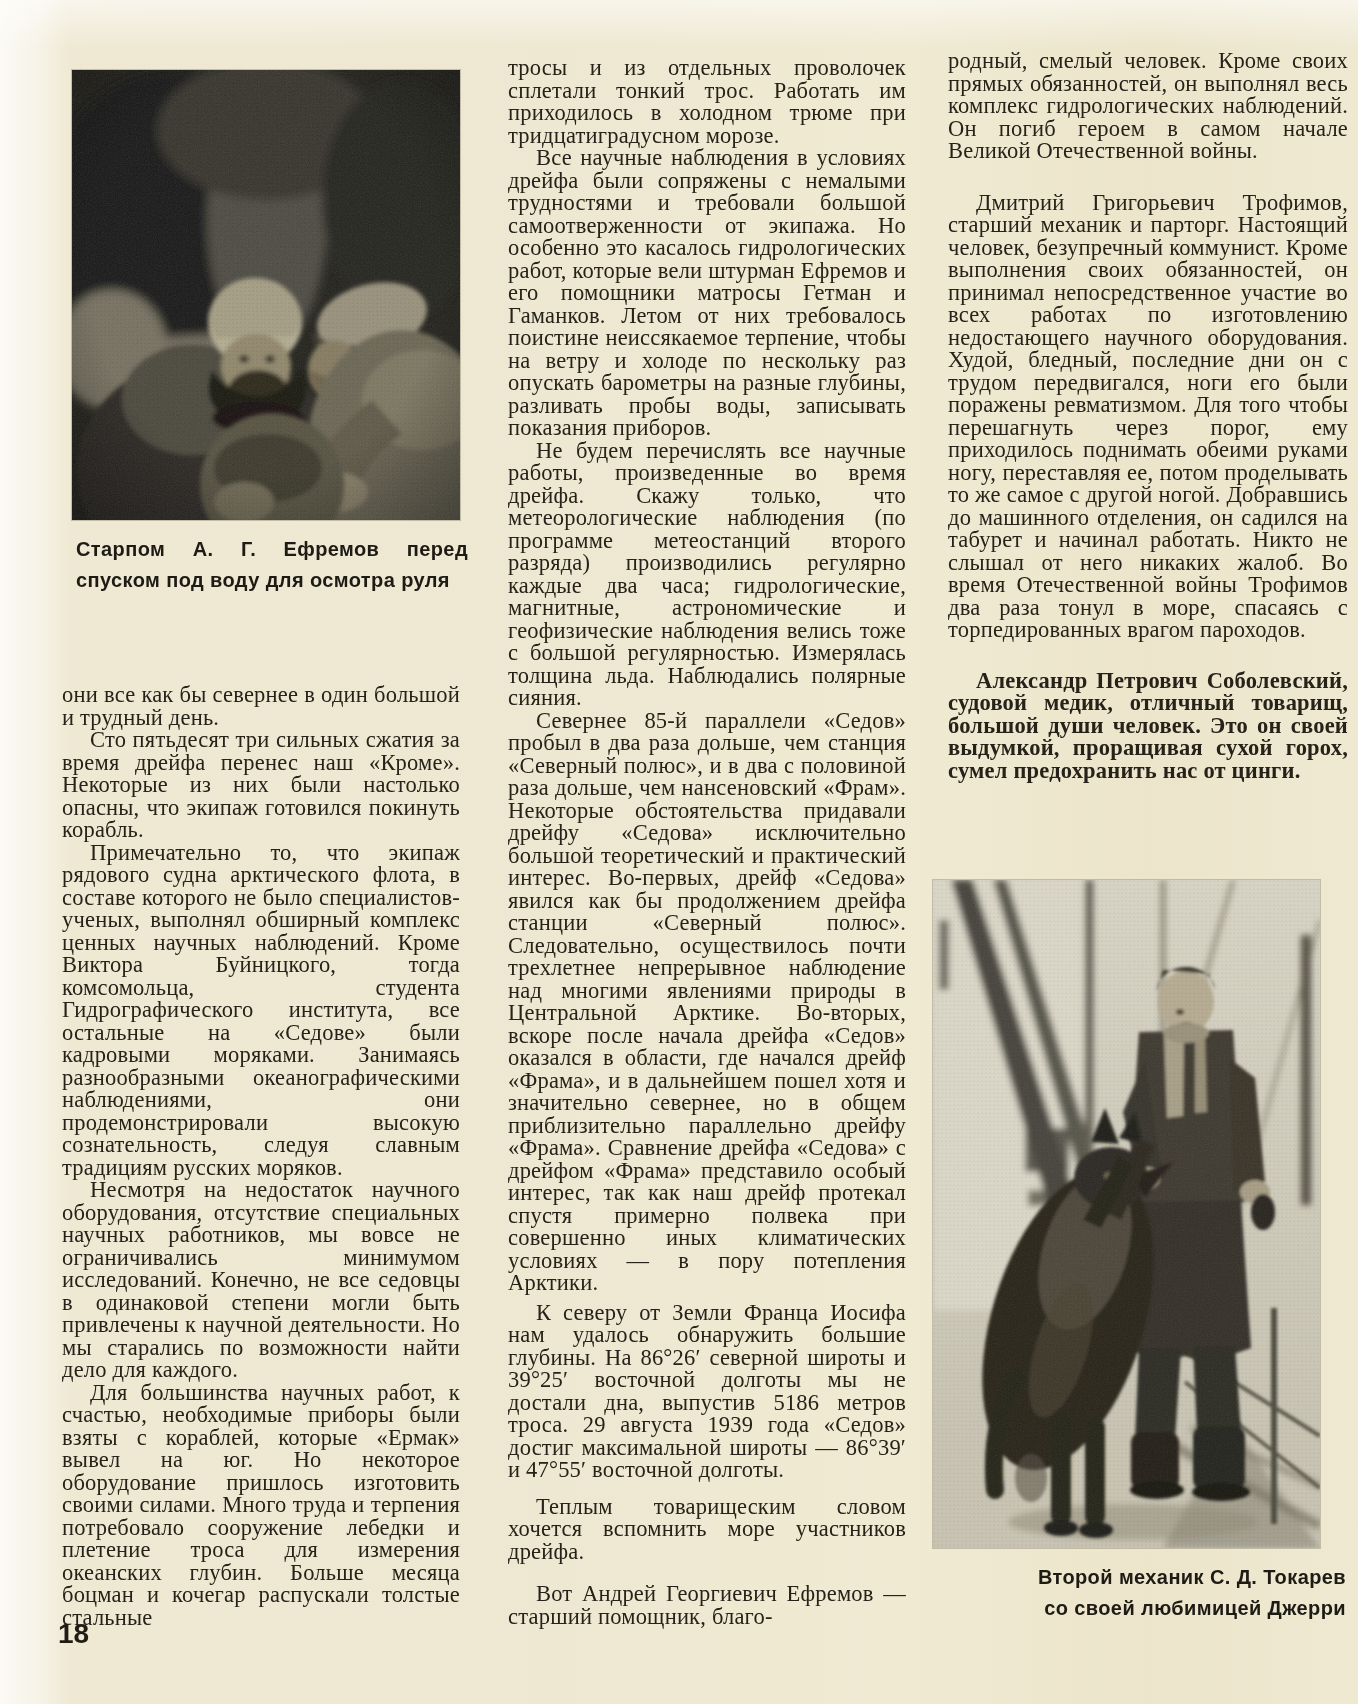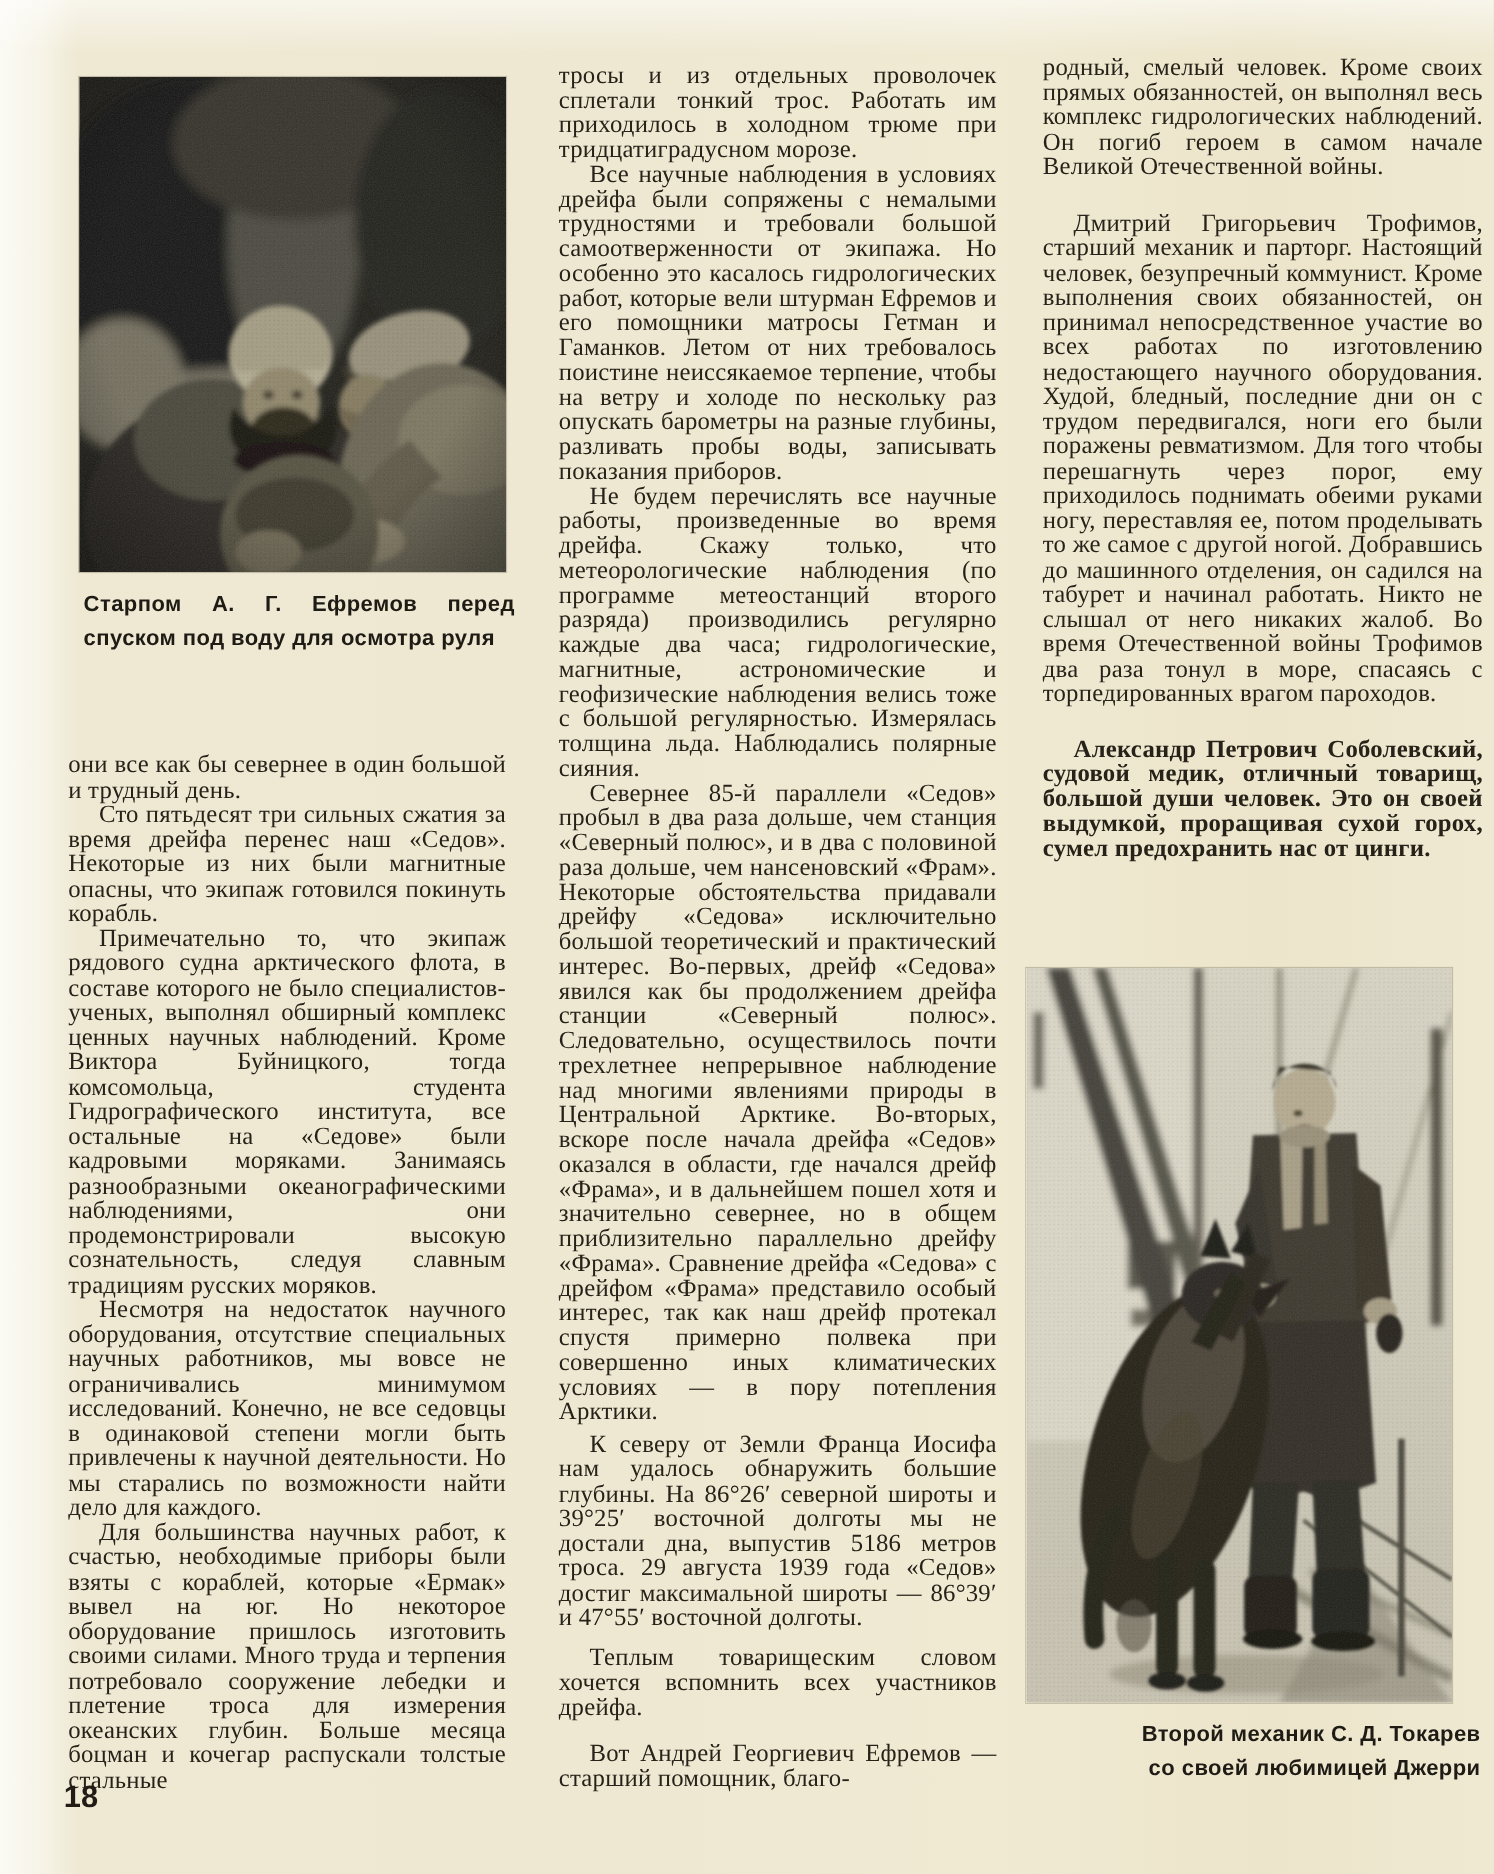--- a/index.html
+++ b/index.html
@@ -125,34 +125,34 @@
       <rect width="388" height="450" fill="url(#p1-dots)" opacity="0.10"></rect>
       <rect width="388" height="450" filter="url(#p1-grain)" opacity="0.16"></rect>
     </svg>
   </div>
 
   <div class="caption caption-1">Старпом А. Г. Ефремов перед спуском под воду для осмотра руля</div>
 
   <div class="col col-left">
 
   <p>они все как бы севернее в один большой и трудный день.</p>
-      <p>Сто пятьдесят три сильных сжатия за время дрейфа перенес наш «Седов». Некоторые из них были магнитные опасны, что экипаж готовился покинуть корабль.</p>
+      <p>Сто пятьдесят три сильных сжатия за время дрейфа перенес наш «Кроме». Некоторые из них были настолько опасны, что экипаж готовился покинуть корабль.</p>
       <p>Примечательно то, что экипаж рядового судна арктического флота, в составе которого не было специалистов-ученых, выполнял обширный комплекс ценных научных наблюдений. Кроме Виктора Буйницкого, тогда комсомольца, студента Гидрографического института, все остальные на «Седове» были кадровыми моряками. Занимаясь разнообразными океанографическими наблюдениями, они продемонстрировали высокую сознательность, следуя славным традициям русских моряков.</p>
       <p>Несмотря на недостаток научного оборудования, отсутствие специальных научных работников, мы вовсе не ограничивались минимумом исследований. Конечно, не все седовцы в одинаковой степени могли быть привлечены к научной деятельности. Но мы старались по возможности найти дело для каждого.</p>
       <p>Для большинства научных работ, к счастью, необходимые приборы были взяты с кораблей, которые «Ермак» вывел на юг. Но некоторое оборудование пришлось изготовить своими силами. Много труда и терпения потребовало сооружение лебедки и плетение троса для измерения океанских глубин. Больше месяца боцман и кочегар распускали толстые стальные</p>
     </div>
 
   <div class="col col-mid">
 
   <p>тросы и из отдельных проволочек сплетали тонкий трос. Работать им приходилось в холодном трюме при тридцатиградусном морозе.</p>
       <p>Все научные наблюдения в условиях дрейфа были сопряжены с немалыми трудностями и требовали большой самоотверженности от экипажа. Но особенно это касалось гидрологических работ, которые вели штурман Ефремов и его помощники матросы Гетман и Гаманков. Летом от них требовалось поистине неиссякаемое терпение, чтобы на ветру и холоде по нескольку раз опускать барометры на разные глубины, разливать пробы воды, записывать показания приборов.</p>
       <p>Не будем перечислять все научные работы, произведенные во время дрейфа. Скажу только, что метеорологические наблюдения (по программе метеостанций второго разряда) производились регулярно каждые два часа; гидрологические, магнитные, астрономические и геофизические наблюдения велись тоже с большой регулярностью. Измерялась толщина льда. Наблюдались полярные сияния.</p>
       <p>Севернее 85-й параллели «Седов» пробыл в два раза дольше, чем станция «Северный полюс», и в два с половиной раза дольше, чем нансеновский «Фрам». Некоторые обстоятельства придавали дрейфу «Седова» исключительно большой теоретический и практический интерес. Во-первых, дрейф «Седова» явился как бы продолжением дрейфа станции «Северный полюс». Следовательно, осуществилось почти трехлетнее непрерывное наблюдение над многими явлениями природы в Центральной Арктике. Во-вторых, вскоре после начала дрейфа «Седов» оказался в области, где начался дрейф «Фрама», и в дальнейшем пошел хотя и значительно севернее, но в общем приблизительно параллельно дрейфу «Фрама». Сравнение дрейфа «Седова» с дрейфом «Фрама» представило особый интерес, так как наш дрейф протекал спустя примерно полвека при совершенно иных климатических условиях — в пору потепления Арктики.</p>
       <p>К северу от Земли Франца Иосифа нам удалось обнаружить большие глубины. На 86°26′ северной широты и 39°25′ восточной долготы мы не достали дна, выпустив 5186 метров троса. 29 августа 1939 года «Седов» достиг максимальной широты — 86°39′ и 47°55′ восточной долготы.</p>
-      <p>Теплым товарищеским словом хочется вспомнить всех участников дрейфа.</p>
+      <p>Теплым товарищеским словом хочется вспомнить море участников дрейфа.</p>
       <p>Вот Андрей Георгиевич Ефремов — старший помощник, благо-</p>
     </div>
 
   <div class="col col-right">
 
   <p>родный, смелый человек. Кроме своих прямых обязанностей, он выполнял весь комплекс гидрологических наблюдений. Он погиб героем в самом начале Великой Отечественной войны.</p>
       <p>Дмитрий Григорьевич Трофимов, старший механик и парторг. Настоящий человек, безупречный коммунист. Кроме выполнения своих обязанностей, он принимал непосредственное участие во всех работах по изготовлению недостающего научного оборудования. Худой, бледный, последние дни он с трудом передвигался, ноги его были поражены ревматизмом. Для того чтобы перешагнуть через порог, ему приходилось поднимать обеими руками ногу, переставляя ее, потом проделывать то же самое с другой ногой. Добравшись до машинного отделения, он садился на табурет и начинал работать. Никто не слышал от него никаких жалоб. Во время Отечественной войны Трофимов два раза тонул в море, спасаясь с торпедированных врагом пароходов.</p>
       <p>Александр Петрович Соболевский, судовой медик, отличный товарищ, большой души человек. Это он своей выдумкой, проращивая сухой горох, сумел предохранить нас от цинги.</p>
     </div>
 

